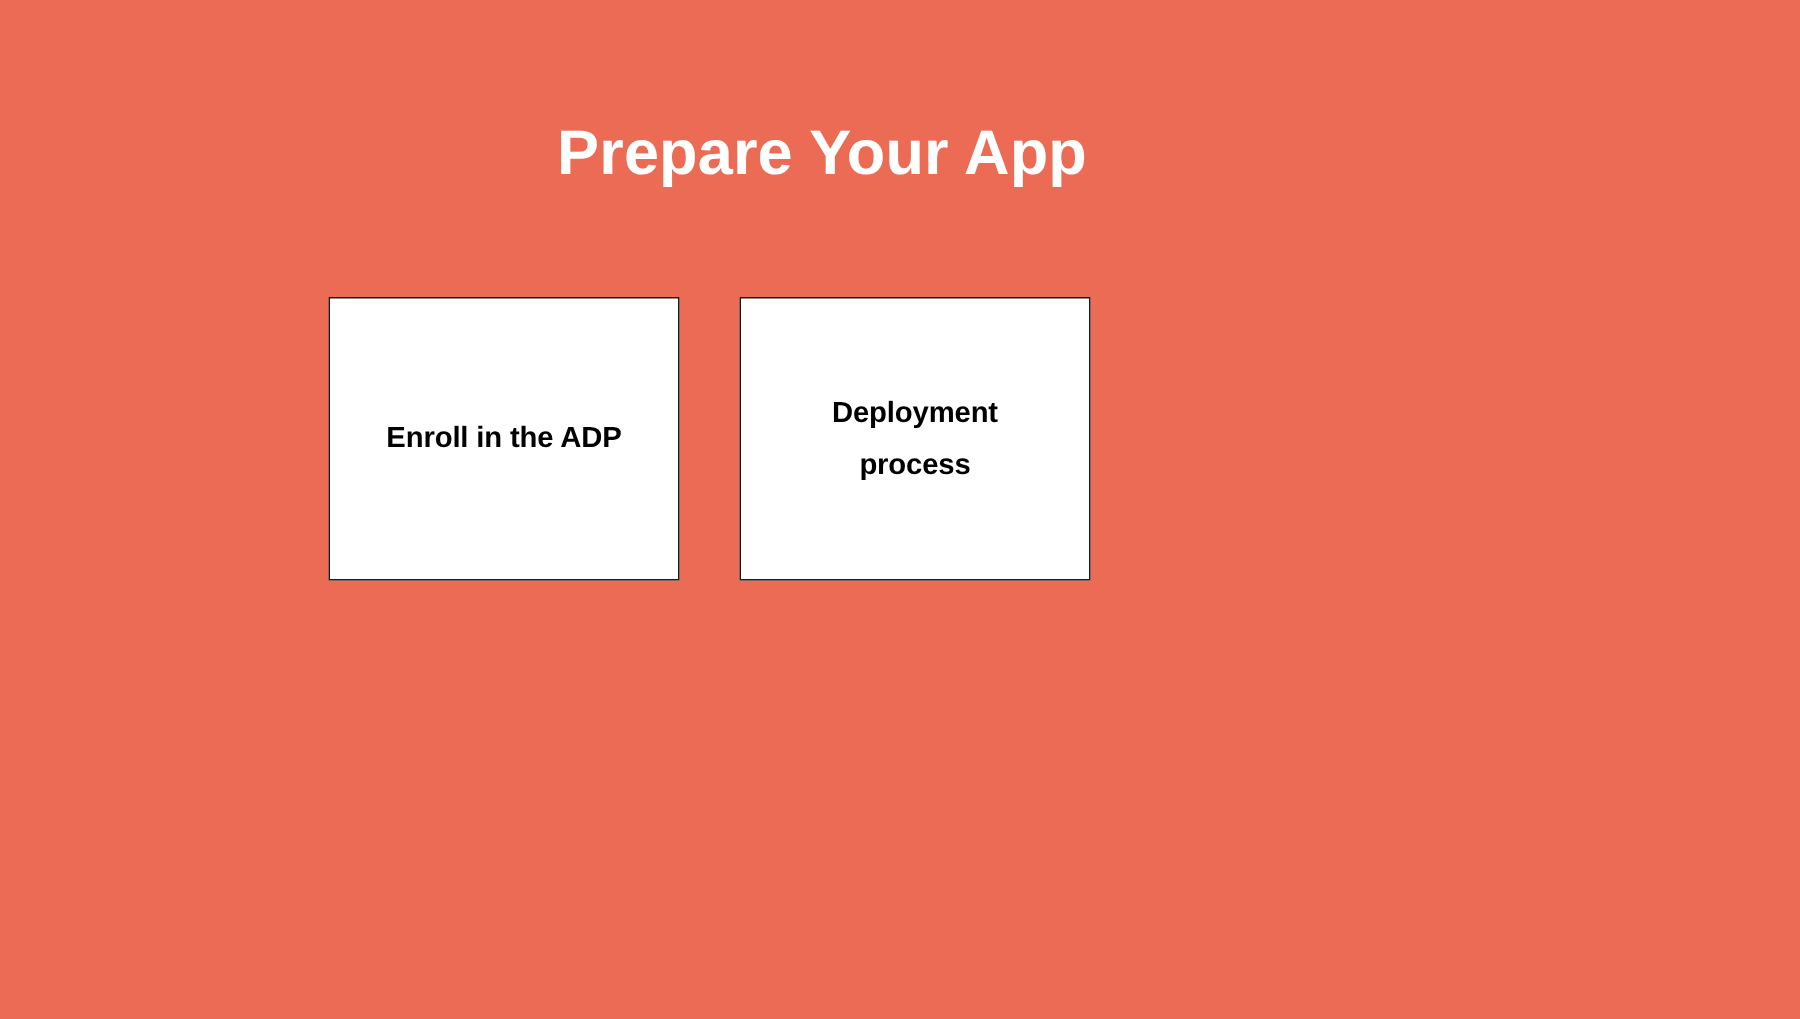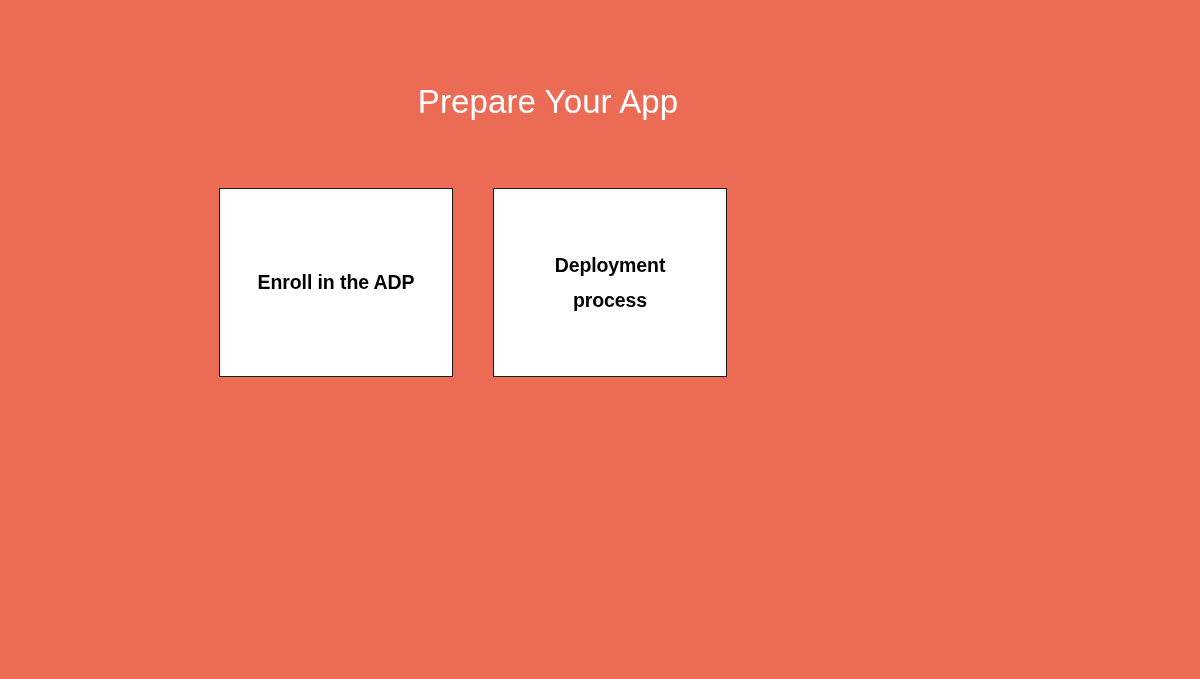--- a/index.html
+++ b/index.html
@@ -21,30 +21,30 @@
     background: #ec6b55;
     box-sizing: border-box;
   }
   #slide-title {
     position: absolute;
     left: 0;
     top: 80px;
     width: 1096px;
     text-align: center;
     color: #ffffff;
-    font-size: 33px;
-    font-weight: normal;
+    font-size: 42px;
+    font-weight: bold;
     line-height: 44px;
     letter-spacing: 0.1px;
     white-space: nowrap;
   }
   #card-grid {
     position: absolute;
     left: 219px;
-    top: 188px;
+    top: 198px;
     width: 762px;
     height: 407px;
     display: grid;
     grid-template-columns: 234px 234px 234px;
     grid-template-rows: 189px 189px;
     column-gap: 30px;
     row-gap: 30px;
     gap: 40px;
   }
   .card {

